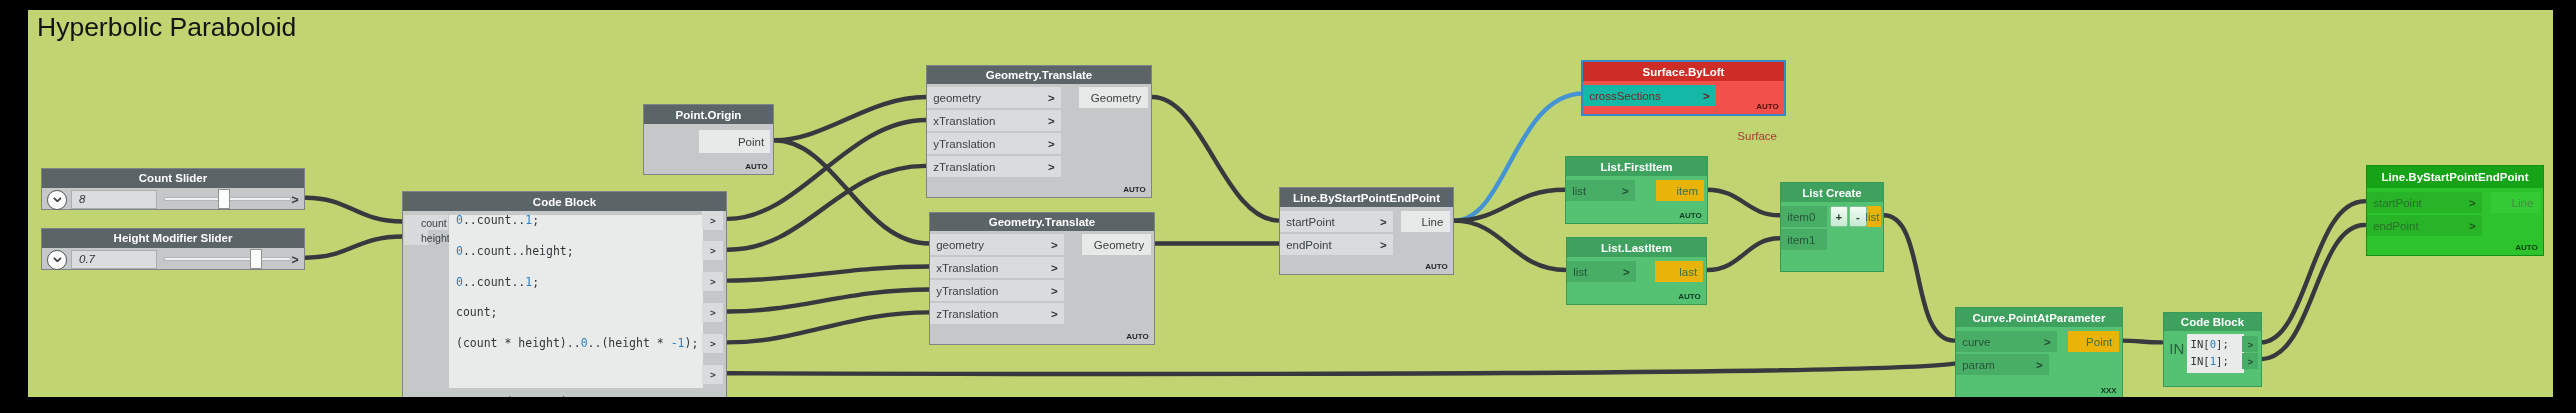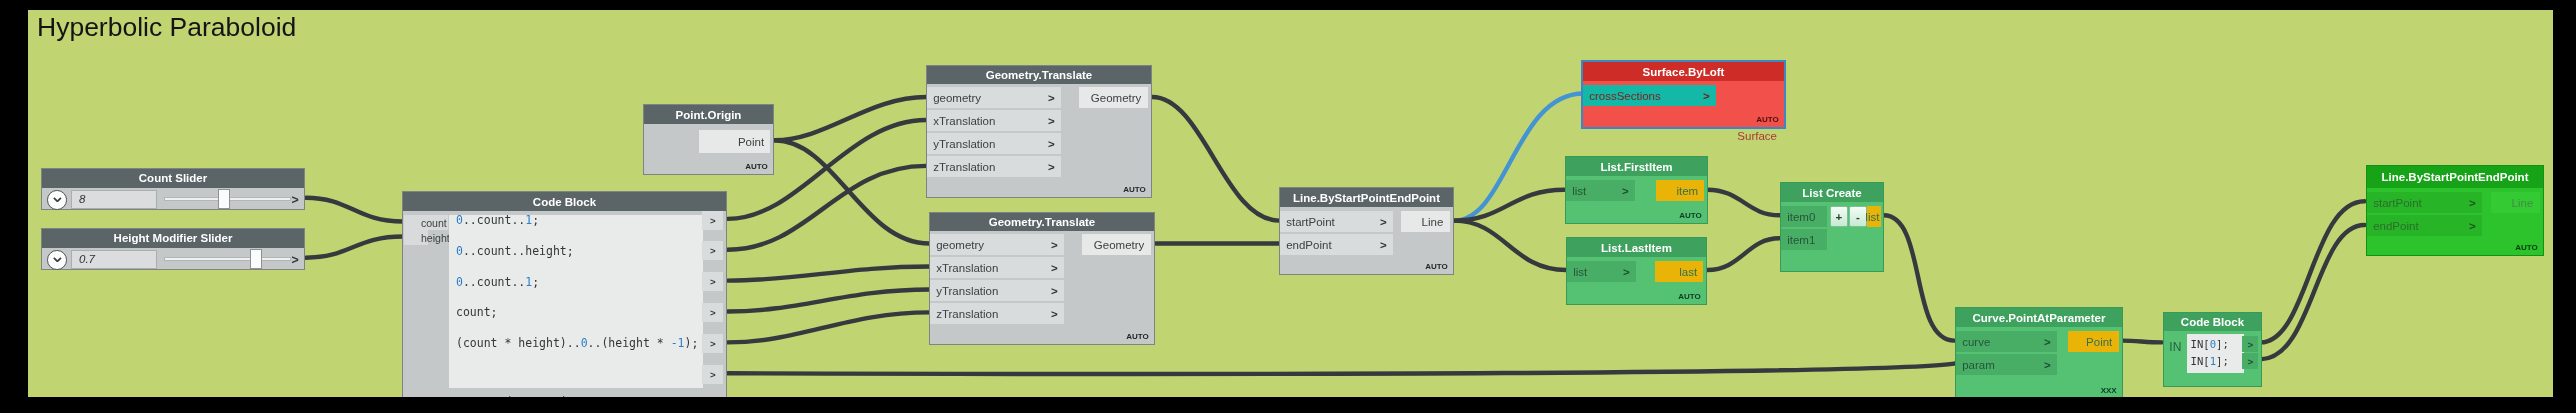--- a/index.html
+++ b/index.html
@@ -66,21 +66,21 @@
 
   
   .codearea{position:absolute;background:#e9ebeb;}
   .cline{position:absolute;font-family:"DejaVu Sans Mono",monospace;font-size:11.5px;color:#323638;
       white-space:pre;line-height:21px;height:21px;}
   .cline .num{color:#2b7fc4;}
   .oport{position:absolute;background:#d9dcdc;display:flex;align-items:center;justify-content:center;
       font-size:9.7px;font-weight:bold;color:#35393a;box-sizing:border-box;}
   .green .oport{background:#48ae65;color:#1f4c33;}
   .green .cline{font-size:10.6px;line-height:17px;height:17px;}
-  .inlabel{position:absolute;font-size:12px;}
+  .inlabel{position:absolute;font-size:15px;}
   .gray .inlabel-row{position:absolute;background:#d8dadb;color:#3c4142;font-size:10.6px;
       display:flex;align-items:center;padding-left:17px;box-sizing:border-box;}
   .green .inlabel{color:#2c5e41;}
 
   
   .lc-btn{position:absolute;width:17.7px;height:21px;border:0.9px solid #7fbf95;border-radius:1.8px;
       background:linear-gradient(#f4fcf6,#c6ead2);color:#27412f;font-size:11.5px;font-weight:bold;
       display:flex;align-items:center;justify-content:center;box-sizing:border-box;}
 </style>
 </head>
@@ -218,21 +218,21 @@
       <span class="chev">&gt;</span>
     </div>
   <div class="row" style="left:0;top:46px;width:113px;height:21px;">
       <span>endPoint</span>
       <span class="chev">&gt;</span>
     </div>
   <div class="outbox" style="right:3.5px;top:23px;width:49px;height:21px;">Line</div>
   <div class="lacing">AUTO</div>
 </div>
 
-<div class="node red" style="left:1581px;top:60px;width:205px;height:69px;text-decoration:underline;">
+<div class="node red" style="left:1581px;top:60px;width:205px;height:56px;text-decoration:underline;">
   <div class="hdr">Surface.ByLoft</div>
   <div class="row" style="left:0;top:23px;width:133px;height:21px;">
       <span>crossSections</span>
       <span class="chev">&gt;</span>
     </div>
   <div class="outtext" style="right:7px;top:28px;margin-top:40px;">Surface</div>
   <div class="lacing">AUTO</div>
 </div>
 
 <div class="node green" style="left:1565px;top:156px;width:143px;height:68px;">
@@ -267,21 +267,21 @@
   <div class="lc-btn" style="left:68px;top:23px;">-</div>
   <div class="outbox" style="right:1.8px;top:23px;width:14px;height:21px;padding:0 1.8px;">list</div>
 </div>
 
 <div class="node green" style="left:1955px;top:307px;width:168px;height:92px;">
   <div class="hdr">Curve.PointAtParameter</div>
   <div class="row" style="left:0;top:23px;width:101px;height:21px;">
       <span>curve</span>
       <span class="chev">&gt;</span>
     </div>
-  <div class="row" style="left:0;top:46px;width:101px;height:21px;gap:12px;">
+  <div class="row" style="left:0;top:46px;width:93px;height:21px;gap:12px;">
       <span>param</span>
       <span class="chev">&gt;</span>
     </div>
   <div class="outbox" style="right:3.5px;top:23px;width:51px;height:21px;">Point</div>
   <div class="lacing">XXX</div>
 </div>
 
 <div class="node green" style="left:2163px;top:312px;width:99px;height:75px;">
   <div class="hdr" style="height:17.7px;">Code Block</div>
   <div class="inlabel" style="left:5.3px;top:26.5px;">IN</div>

